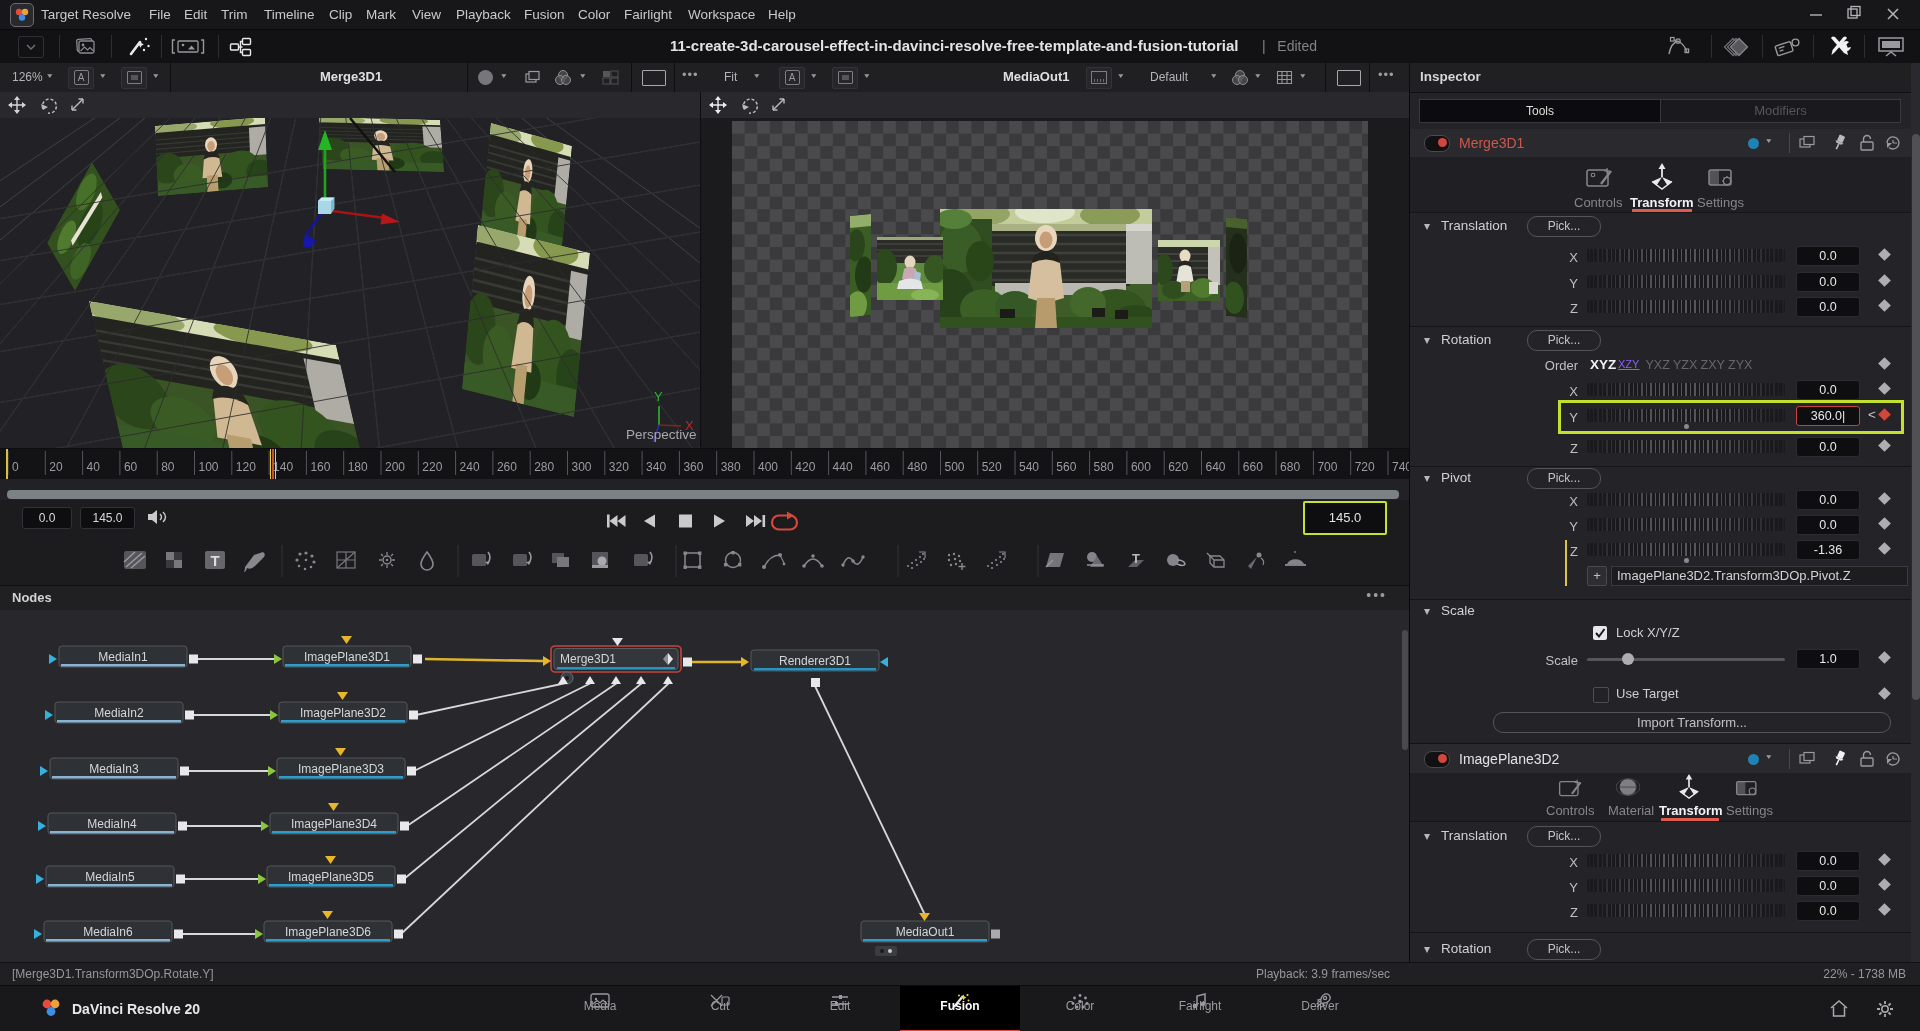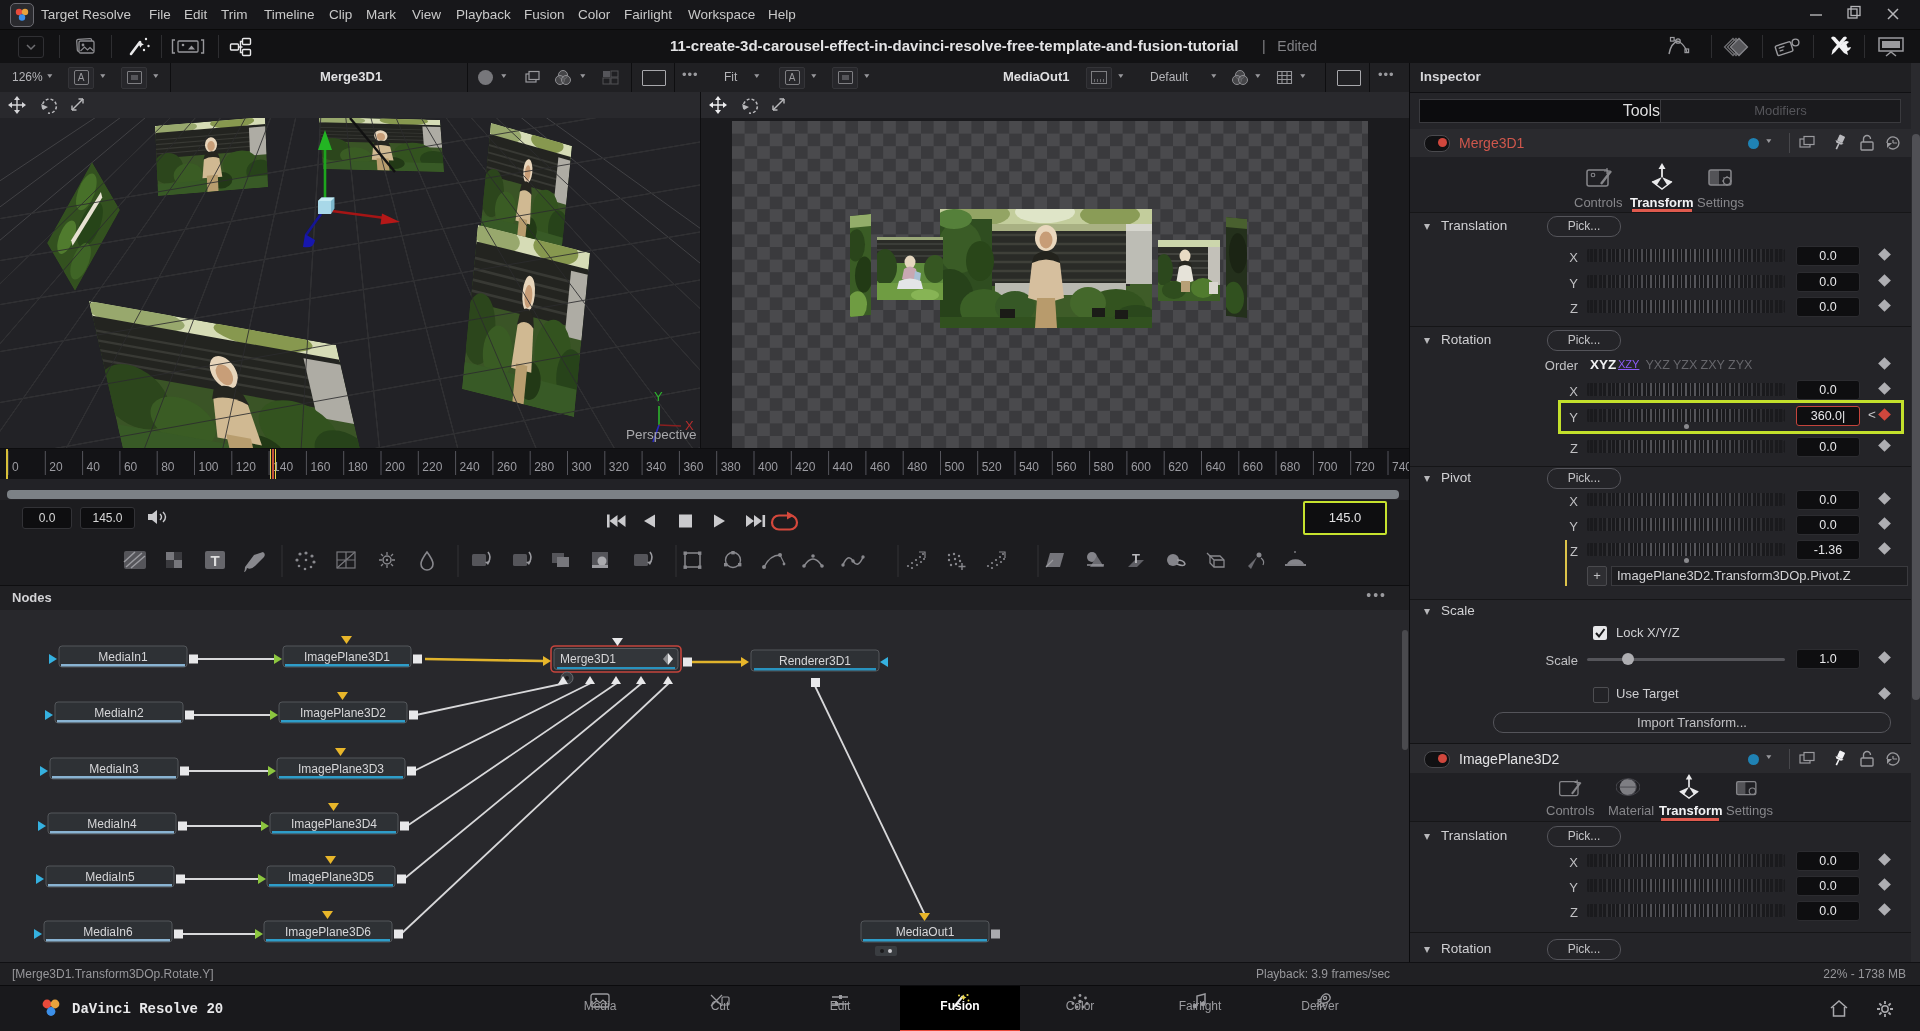--- a/index.html
+++ b/index.html
@@ -39,21 +39,21 @@
   
   #inspector{left:1409px;top:63px;width:511px;height:899px;background:#242428;border-left:1px solid #0b0b0d;overflow:hidden;padding-left:40px;}
   #insphead{position:absolute;left:0;top:0;width:100%;height:29px;background:#202023;border-bottom:1px solid #101013;}
   .slider{position:absolute;height:13px;background:#1a1a1d;border-radius:2px;
      background-image:repeating-linear-gradient(90deg, #1a1a1d 0 1.6px, #55555a 1.6px 3px, #1a1a1d 3px 4.4px);}
   .sliderdim{position:absolute;height:13px;border-radius:2px;background:
      linear-gradient(90deg, rgba(26,26,29,.92), rgba(26,26,29,0) 35%, rgba(26,26,29,0) 62%, rgba(26,26,29,.92));}
   .val{position:absolute;width:62px;height:18px;background:#0e0e10;border:1px solid #2c2c30;border-radius:3px;color:#e8e8ea;font-size:12.5px;text-align:center;line-height:18px;}
   .dia{position:absolute;width:9px;height:9px;background:#aeaeb2;transform:rotate(45deg);}
   .rowlbl{position:absolute;font-size:13px;color:#c0c0c3;}
-  .pick{position:absolute;width:72px;height:19px;border:1px solid #54545a;border-radius:10px;color:#c2c2c5;font-size:12px;text-align:center;line-height:19px;margin-left:20px;}
+  .pick{position:absolute;width:72px;height:19px;border:1px solid #54545a;border-radius:10px;color:#c2c2c5;font-size:12px;text-align:center;line-height:19px;}
   .chev{font-size:7.5px;color:#98989c;display:inline-block;transform:scaleX(1.35);}
 </style>
 </head>
 <body>
 
 <div class="abs" id="menubar">
   <div style="position:absolute;left:10px;top:3px;width:22px;height:22px;background:#2a2a2e;border:1px solid #6a6a70;border-radius:5px;">
     <svg width="22" height="22" viewBox="0 0 22 22">
       <circle cx="8" cy="8" r="3.2" fill="#e84b3c"></circle>
         <circle cx="14" cy="8" r="3.2" fill="#e8a33c"></circle>
@@ -941,21 +941,21 @@
   <span style="position:absolute;left:1256px;top:4px;">Playback: 3.9 frames/sec</span>
   <span style="position:absolute;right:14px;top:4px;">22% - 1738 MB</span>
 </div>
 
 <div class="abs" id="appbar">
   <svg style="position:absolute;left:38px;top:9px;" width="26" height="26" viewBox="0 0 26 26">
     <circle cx="9" cy="9" r="4.4" fill="#e84b3c"></circle>
       <circle cx="17" cy="9" r="4.4" fill="#e8a33c"></circle>
       <circle cx="13" cy="16.5" r="4.4" fill="#3c8fe8"></circle>
   </svg>
-  <span style="position:absolute;left:72px;top:15px;font-size:14px;font-weight:bold;color:#e8e8ea;font-family:Liberation Mono, monospace;">DaVinci Resolve 20</span>
+  <span style="position:absolute;left:72px;top:15px;font-size:14px;font-weight:bold;color:#e8e8ea;">DaVinci Resolve 20</span>
 
   <div class="page" style="left:560px;width:80px;">
     <svg style="margin-top:6px;" width="22" height="18" viewBox="0 0 22 18">
         <rect x="2" y="2" width="18" height="13" rx="2" fill="none" stroke="#9b9b9f" stroke-width="1.3"></rect>
         <circle cx="7" cy="7" r="1.2" fill="#9b9b9f"></circle>
         <path d="M4 12 l4 -3.5 l3 2.5 l3 -3 l4 4" fill="none" stroke="#9b9b9f" stroke-width="1.2"></path>
       </svg>
     <div class="lbl">Media</div>
   </div>
   <div class="page" style="left:680px;width:80px;">
@@ -1028,21 +1028,21 @@
       </g>
     </svg>
 </div>
 
 <div class="abs" id="inspector">
   <div id="insphead">
     <span style="position:absolute;left:10px;top:6px;font-size:13.5px;font-weight:bold;color:#d5d5d8;">Inspector</span>
     <span style="position:absolute;right:18px;top:3px;color:#9a9a9e;font-size:13px;letter-spacing:1px;">•••</span>
   </div>
   <div style="position:absolute;left:9px;top:36px;width:480px;height:22px;border:1px solid #3a3a3e;background:#1a1a1d;">
-    <div style="position:absolute;left:0;top:0;width:240px;height:22px;background:#0c0c0e;border-right:1px solid #3a3a3e;text-align:right;line-height:22px;font-size:16px;color:#dededf;">Tools</div>
+    <div style="position:absolute;left:0;top:0;width:240px;height:22px;background:#0c0c0e;border-right:1px solid #3a3a3e;text-align:center;line-height:22px;font-size:12px;color:#dededf;">Tools</div>
     <div style="position:absolute;left:241px;top:0;width:239px;height:22px;text-align:center;line-height:22px;font-size:13px;color:#55555a;">Modifiers</div>
   </div>
 
   <div style="position:absolute;left:0;top:66px;width:511px;height:28px;background:#2a2a2e;border-bottom:1px solid #131315;">
     <div style="position:absolute;left:14px;top:6px;width:24px;height:15px;background:#111113;border:1px solid #4a4a4e;border-radius:8px;">
         <div style="position:absolute;right:2px;top:2px;width:9px;height:9px;border-radius:50%;background:#d0473d;"></div>
       </div>
     <span style="position:absolute;left:49px;top:6px;font-size:14px;color:#cf574c;">Merge3D1</span>
     <div style="position:absolute;left:338px;top:9px;width:11px;height:11px;border-radius:50%;background:#1f82b4;"></div>
     <span class="chev" style="position:absolute;left:357px;top:7px;">▾</span>

